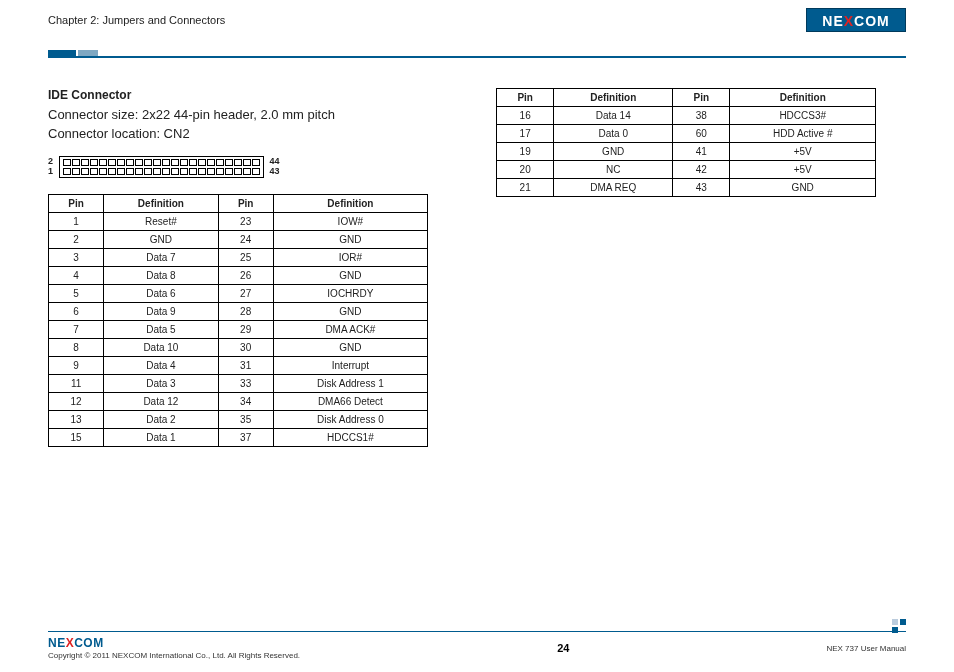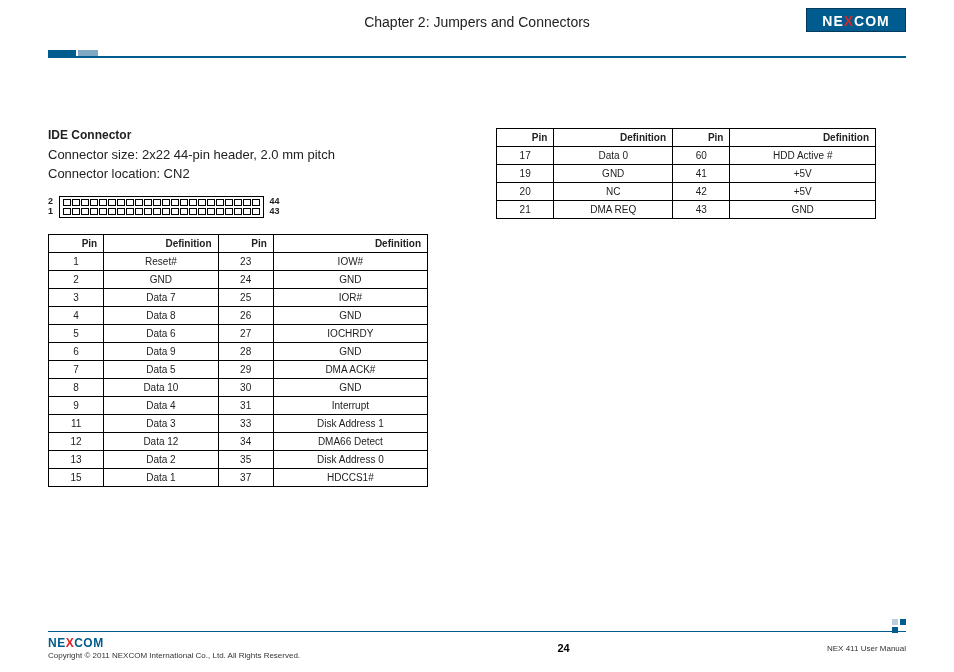--- a/index.html
+++ b/index.html
@@ -10,23 +10,22 @@
     background: #fff;
     position: relative;
     color: #222;
   }
   .header {
     position: relative;
     height: 40px;
     padding: 14px 48px 0 48px;
   }
   .chapter {
-    font-size: 14px;
+    font-size: 11px;
     color: #222;
-    text-align: center;
   }
   .logo {
     position: absolute;
     right: 48px;
     top: 8px;
     width: 100px;
     height: 24px;
     background: #005b8f;
     color: #fff;
     font-weight: bold;
@@ -62,21 +61,20 @@
     background: #7fa8c2;
   }
   .content {
     position: absolute;
     top: 88px;
     left: 48px;
     right: 48px;
     bottom: 60px;
     display: flex;
     gap: 38px;
-    margin-top: 40px;
   }
   .col { flex: 1; }
   .h2 {
     font-size: 12px;
     font-weight: bold;
     margin-bottom: 4px;
   }
   .desc {
     font-size: 13px;
     line-height: 1.45;
@@ -112,21 +110,20 @@
     font-size: 10px;
   }
   table.pin-table th, table.pin-table td {
     border: 1px solid #000;
     padding: 3px 6px;
     text-align: center;
   }
   table.pin-table th {
     font-weight: bold;
     background: #fff;
-    text-align: right;
   }
   table.pin-table td.def { text-align: center; }
   .footer {
     position: absolute;
     bottom: 12px;
     left: 48px;
     right: 48px;
   }
   .footer-line {
     height: 1px;
@@ -343,20 +340,26 @@
     <table class="pin-table" id="table-right">
       <thead>
         <tr>
           <th>Pin</th>
           <th>Definition</th>
           <th>Pin</th>
           <th>Definition</th>
         </tr>
       </thead>
       <tbody>
+          <tr>
+            <td>16</td>
+            <td class="def">Data 14</td>
+            <td>38</td>
+            <td class="def">HDCCS3#</td>
+          </tr>
           <tr>
             <td>17</td>
             <td class="def">Data 0</td>
             <td>60</td>
             <td class="def">HDD Active #</td>
           </tr>
           <tr>
             <td>19</td>
             <td class="def">GND</td>
             <td>41</td>
@@ -387,15 +390,15 @@
   </div>
   <div class="footer-line"></div>
   <div class="footer-row">
     <div>
       <div class="footer-logo">
         <span>NE</span><span class="x">X</span><span>COM</span>
       </div>
       <div>Copyright © 2011 NEXCOM International Co., Ltd. All Rights Reserved.</div>
     </div>
     <div class="page-num">24</div>
-    <div>NEX 411 User Manual</div>
+    <div>NEX 737 User Manual</div>
   </div>
 </div>
 
 </body></html>

